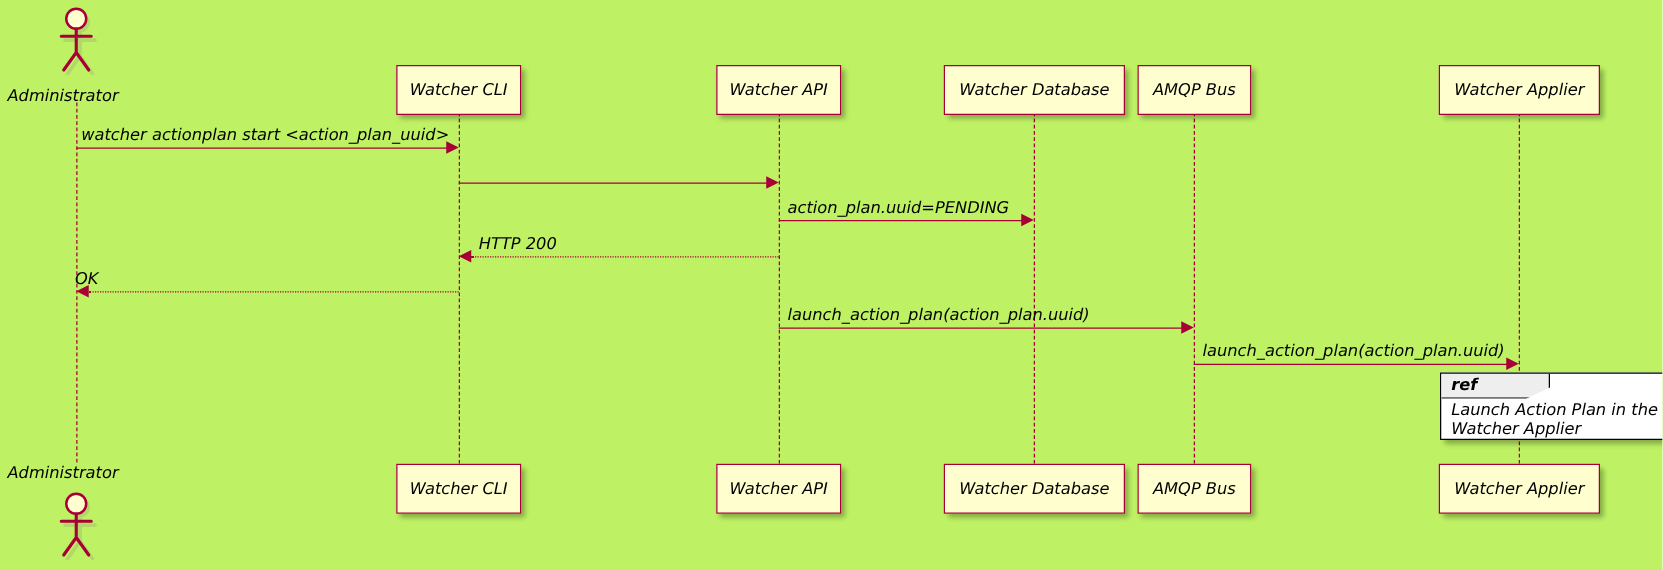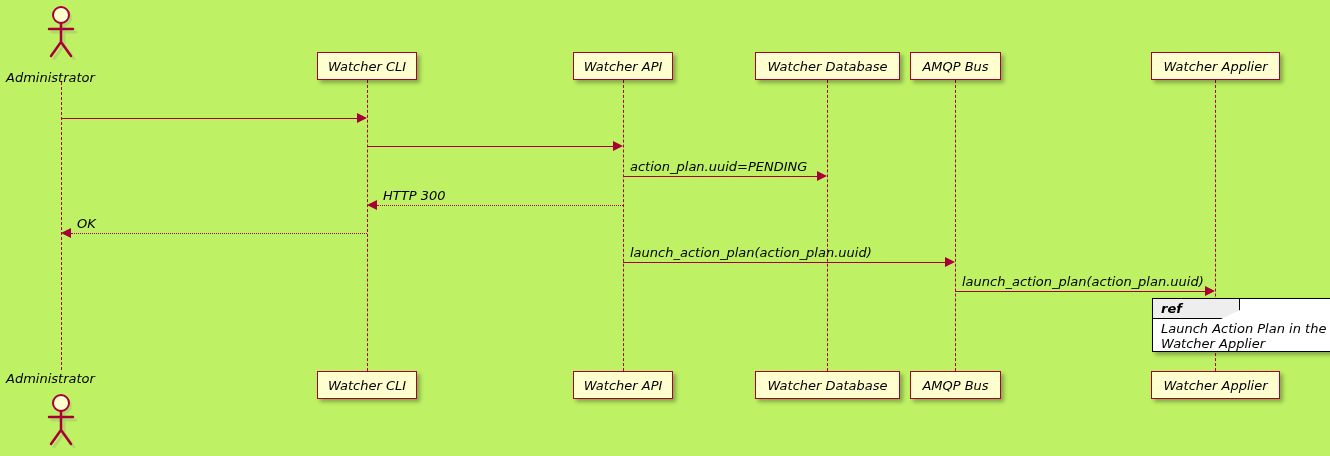--- a/index.html
+++ b/index.html
@@ -32,21 +32,21 @@
     border: 1.5px solid #A80036;
     color: #000000;
     font-size: 13px;
     line-height: 1;
     display: flex;
     align-items: center;
     justify-content: center;
     white-space: nowrap;
     box-shadow: 3px 3px 4px rgba(0,0,0,0.30);
     padding: 0 9px;
-    height: 28px;
+    height: 40px;
   }
 
   
   .actor {
     position: absolute;
     width: 44px;
     height: 56px;
   }
   .actor-label {
     position: absolute;
@@ -158,35 +158,36 @@
   </div>
 
   <div class="participant" style="left:910px; top:52px; width:91px;">
     <span>AMQP Bus</span>
   </div>
 
   <div class="participant" style="left:1151px; top:52px; width:129px;">
     <span>Watcher Applier</span>
   </div>
 
+  <div class="msg-label" style="left:65px; top:102px;">watcher actionplan start &lt;action_plan_uuid&gt;</div>
   <div class="msg-line" style="left:61px; top:118px; width:297px;"></div>
   <div class="arrowhead right" style="left:357px; top:113px;"></div>
 
   <div class="msg-line" style="left:367px; top:146px; width:247px;"></div>
   <div class="arrowhead right" style="left:613px; top:141px;"></div>
 
   <div class="msg-label" style="left:630px; top:160px;">action_plan.uuid=PENDING</div>
   <div class="msg-line" style="left:623px; top:176px; width:195px;"></div>
   <div class="arrowhead right" style="left:817px; top:171px;"></div>
 
-  <div class="msg-label" style="left:383px; top:189px;">HTTP 300</div>
+  <div class="msg-label" style="left:383px; top:189px;">HTTP 200</div>
   <div class="msg-line dashed" style="left:377px; top:205px; width:246px;"></div>
   <div class="arrowhead left" style="left:367px; top:200px;"></div>
 
-  <div class="msg-label" style="left:77px; top:217px;">OK</div>
+  <div class="msg-label" style="left:60px; top:217px;">OK</div>
   <div class="msg-line dashed" style="left:71px; top:233px; width:296px;"></div>
   <div class="arrowhead left" style="left:61px; top:228px;"></div>
 
   <div class="msg-label" style="left:630px; top:246px;">launch_action_plan(action_plan.uuid)</div>
   <div class="msg-line" style="left:623px; top:262px; width:323px;"></div>
   <div class="arrowhead right" style="left:945px; top:257px;"></div>
 
   <div class="msg-label" style="left:962px; top:275px;">launch_action_plan(action_plan.uuid)</div>
   <div class="msg-line" style="left:955px; top:291px; width:251px;"></div>
   <div class="arrowhead right" style="left:1205px; top:286px;"></div>

